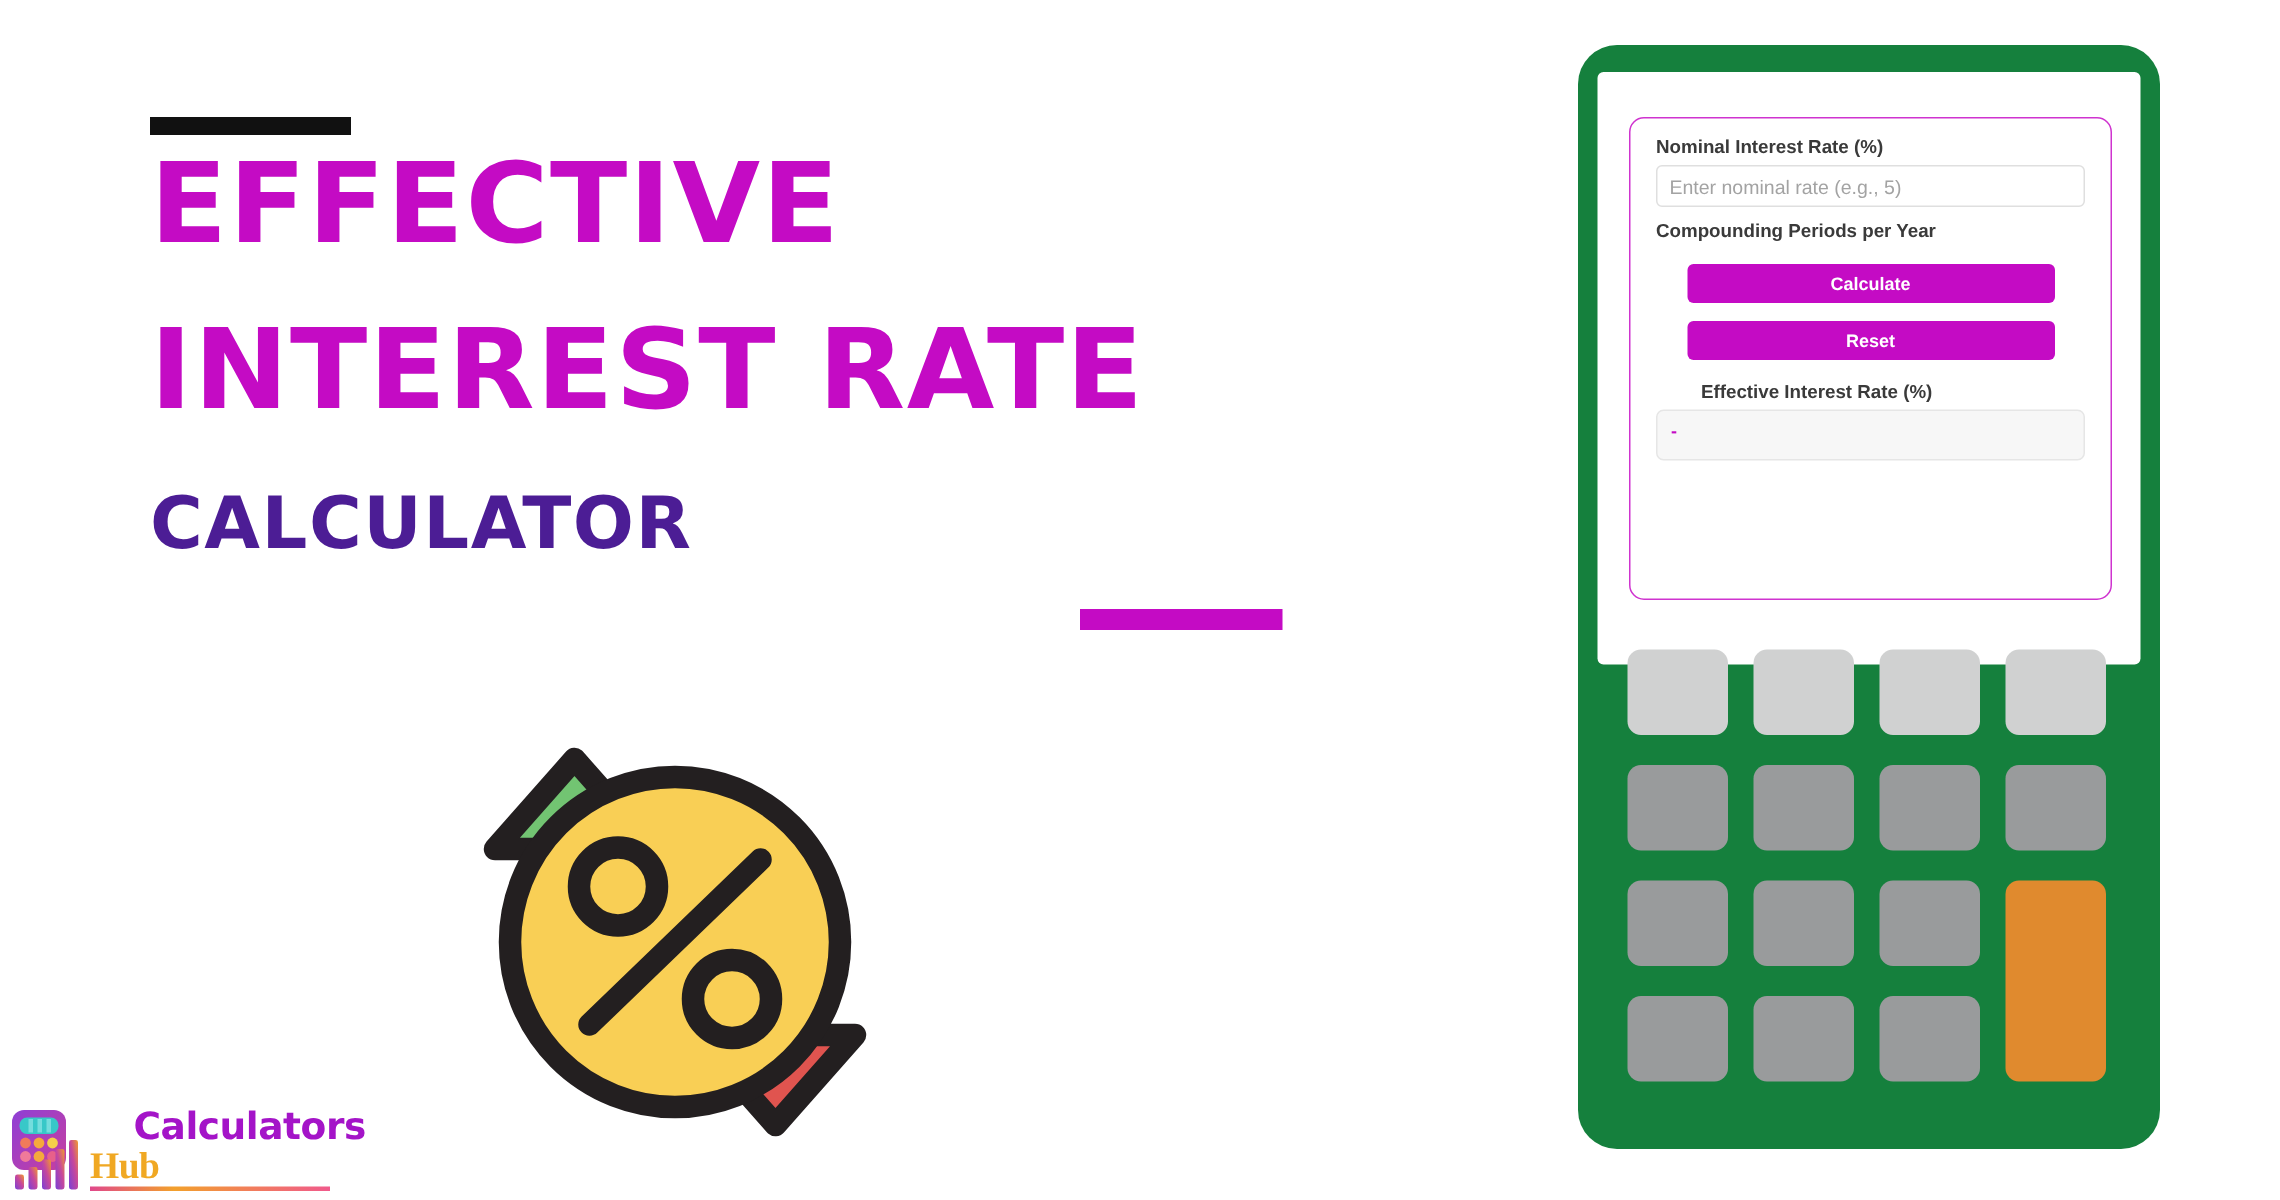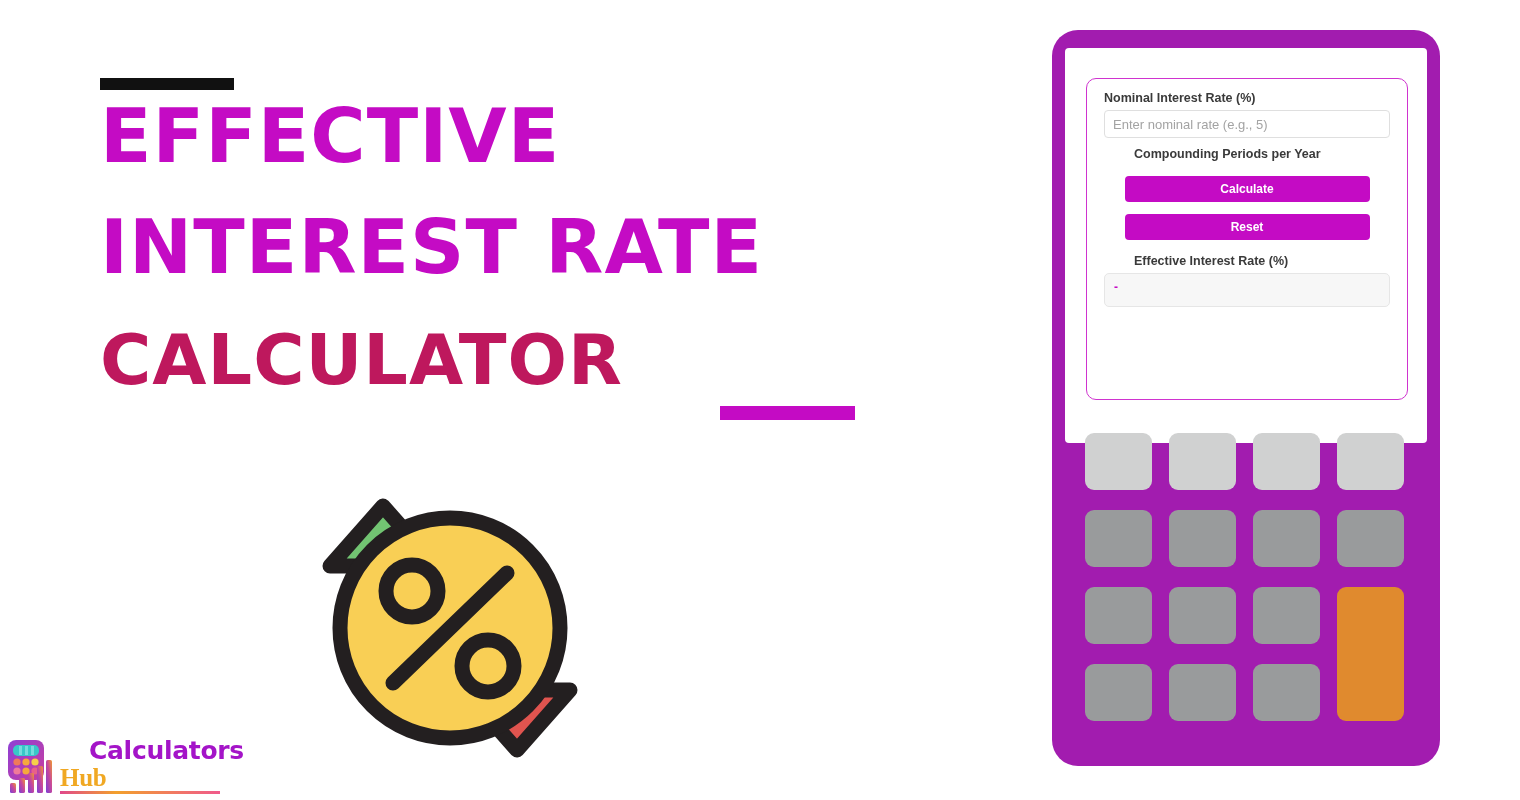--- a/index.html
+++ b/index.html
@@ -62,22 +62,22 @@
   }
   #title-line-2 {
     top: 210px;
     font-size: 74px;
     color: #c40bc4;
     transform: scaleX(1.02);
     transform-origin: left center;
   }
   #title-line-3 {
     top: 325px;
-    font-size: 70px;
-    color: #be185d;
+    font-size: 48px;
+    color: #4c1d95;
     transform: scaleX(1.0);
     transform-origin: left center;
   }
 
   
   #percent-illustration {
     position: absolute;
     left: 255px;
     top: 478px;
     width: 390px;
@@ -132,21 +132,21 @@
     background: linear-gradient(90deg, #e0488b 0%, #f2a02c 35%, #f05a8c 100%);
   }
 
   
   #calculator-device {
     position: absolute;
     left: 1052px;
     top: 30px;
     width: 388px;
     height: 736px;
-    background: #a21caf;
+    background: #15803d;
     border-radius: 26px;
   }
 
   #calculator-screen {
     position: absolute;
     left: 13px;
     top: 18px;
     width: 362px;
     height: 395px;
     background: #ffffff;
@@ -168,21 +168,21 @@
 
   .field-label {
     display: block;
     font-family: "Liberation Sans", sans-serif;
     font-size: 12.5px;
     font-weight: 700;
     color: #3a3a3a;
     margin: 0 0 4px 0;
     line-height: 15px;
   }
-  .field-label.spaced { margin-top: 9px; margin-left: 30px; }
+  .field-label.spaced { margin-top: 9px; }
 
   .text-input {
     display: block;
     width: 100%;
     height: 28px;
     box-sizing: border-box;
     border: 1px solid #dfdfdf;
     border-radius: 4px;
     background: #ffffff;
     font-family: "Liberation Sans", sans-serif;

